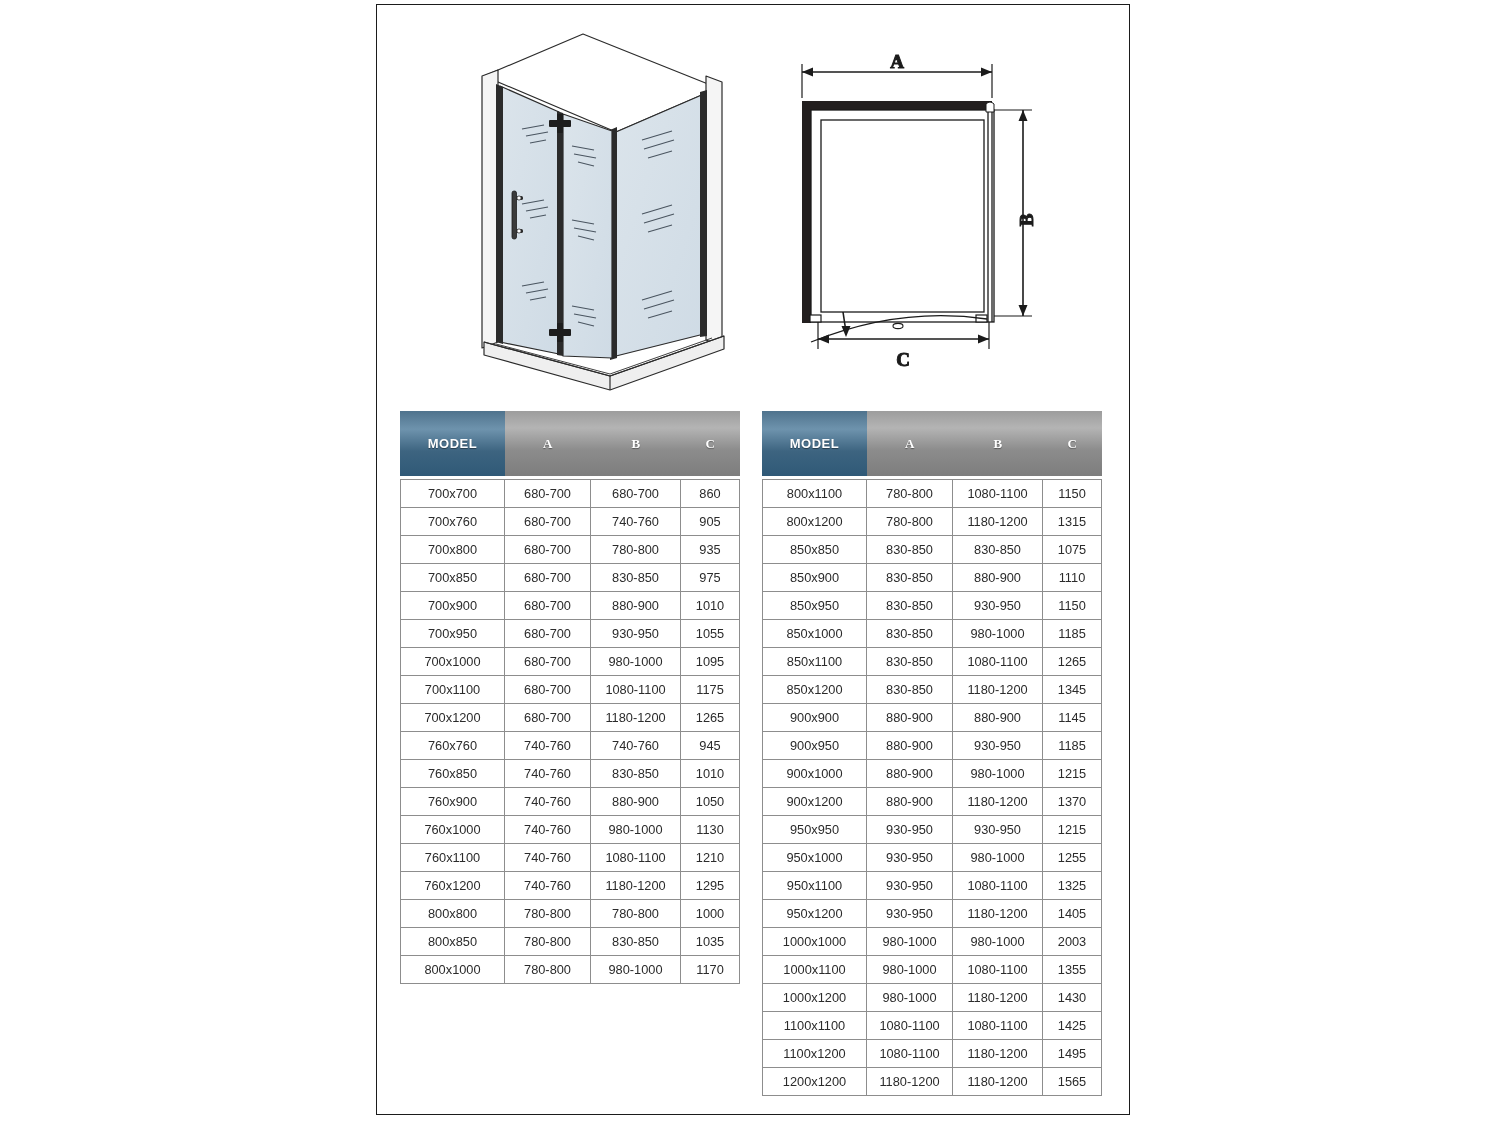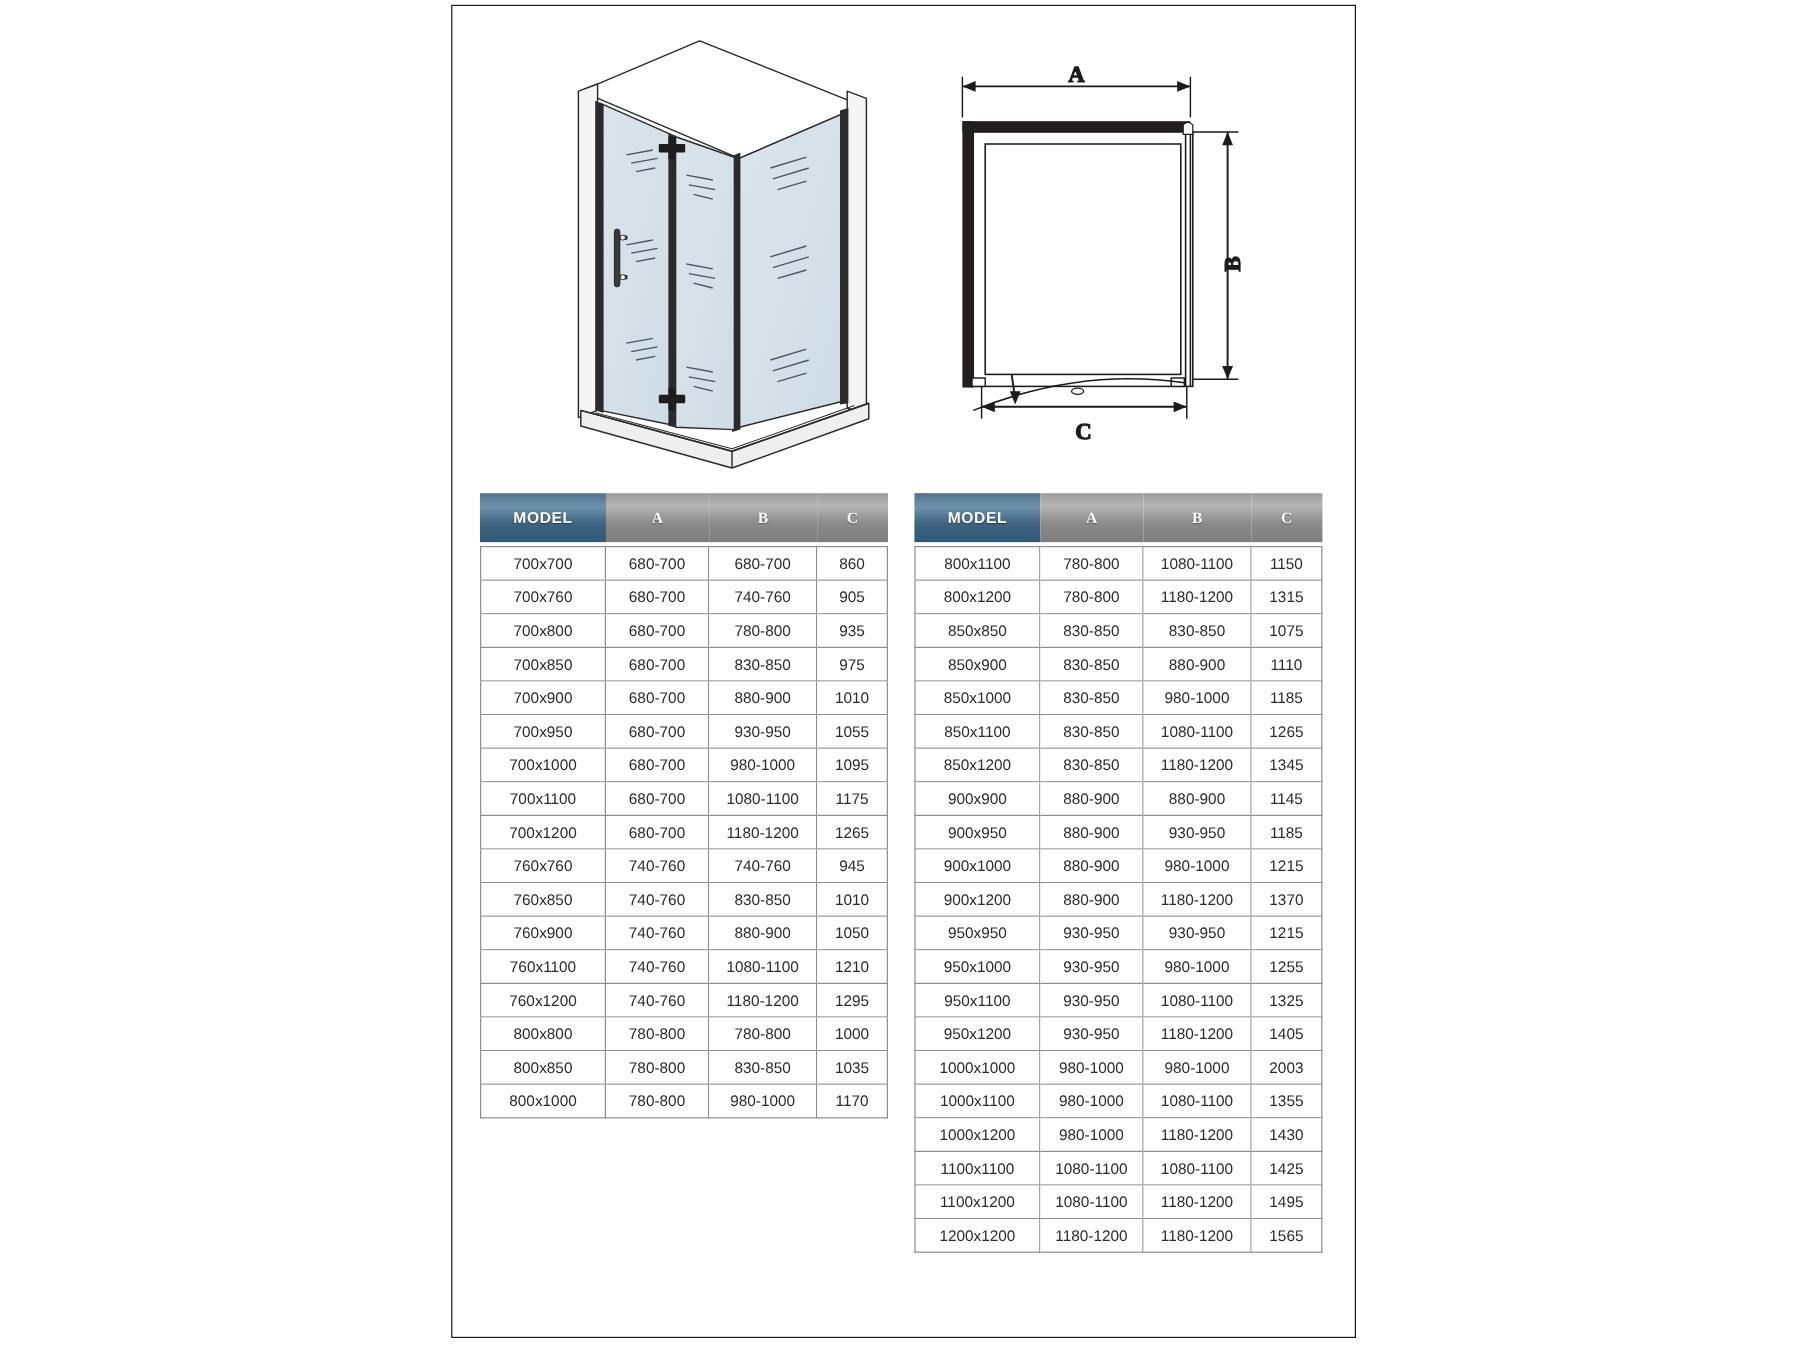--- a/index.html
+++ b/index.html
@@ -32,21 +32,21 @@
     position:absolute;
     border-collapse:separate;
     border-spacing:0;
     table-layout:fixed;
   }
   #tbl-left{left:400px;top:411px;width:340px;}
   #tbl-right{left:762px;top:411px;width:340px;}
 
   .tbl th{
     height:33px;
-    padding:4px;
+    padding:16px;
     color:#ffffff;
     text-align:center;
     vertical-align:middle;
     border:0;
     font-size:13px;
     letter-spacing:.5px;
   }
   .th-model{
     background:linear-gradient(to bottom,#4f738d 0%,#6e93ad 28%,#3d6480 62%,#2f5977 100%);
     font-weight:bold;
@@ -325,20 +325,26 @@
           <td>830-850</td>
           <td class="c-last">1010</td>
         </tr>
         <tr class="data-row">
           <td>760x900</td>
           <td>740-760</td>
           <td>880-900</td>
           <td class="c-last">1050</td>
         </tr>
         <tr class="data-row">
+          <td>760x1000</td>
+          <td>740-760</td>
+          <td>980-1000</td>
+          <td class="c-last">1130</td>
+        </tr>
+        <tr class="data-row">
           <td>760x1100</td>
           <td>740-760</td>
           <td>1080-1100</td>
           <td class="c-last">1210</td>
         </tr>
         <tr class="data-row">
           <td>760x1200</td>
           <td>740-760</td>
           <td>1180-1200</td>
           <td class="c-last">1295</td>
@@ -404,20 +410,26 @@
           <td>830-850</td>
           <td class="c-last">1075</td>
         </tr>
         <tr class="data-row">
           <td>850x900</td>
           <td>830-850</td>
           <td>880-900</td>
           <td class="c-last">1110</td>
         </tr>
         <tr class="data-row">
+          <td>850x950</td>
+          <td>830-850</td>
+          <td>930-950</td>
+          <td class="c-last">1150</td>
+        </tr>
+        <tr class="data-row">
           <td>850x1000</td>
           <td>830-850</td>
           <td>980-1000</td>
           <td class="c-last">1185</td>
         </tr>
         <tr class="data-row">
           <td>850x1100</td>
           <td>830-850</td>
           <td>1080-1100</td>
           <td class="c-last">1265</td>

